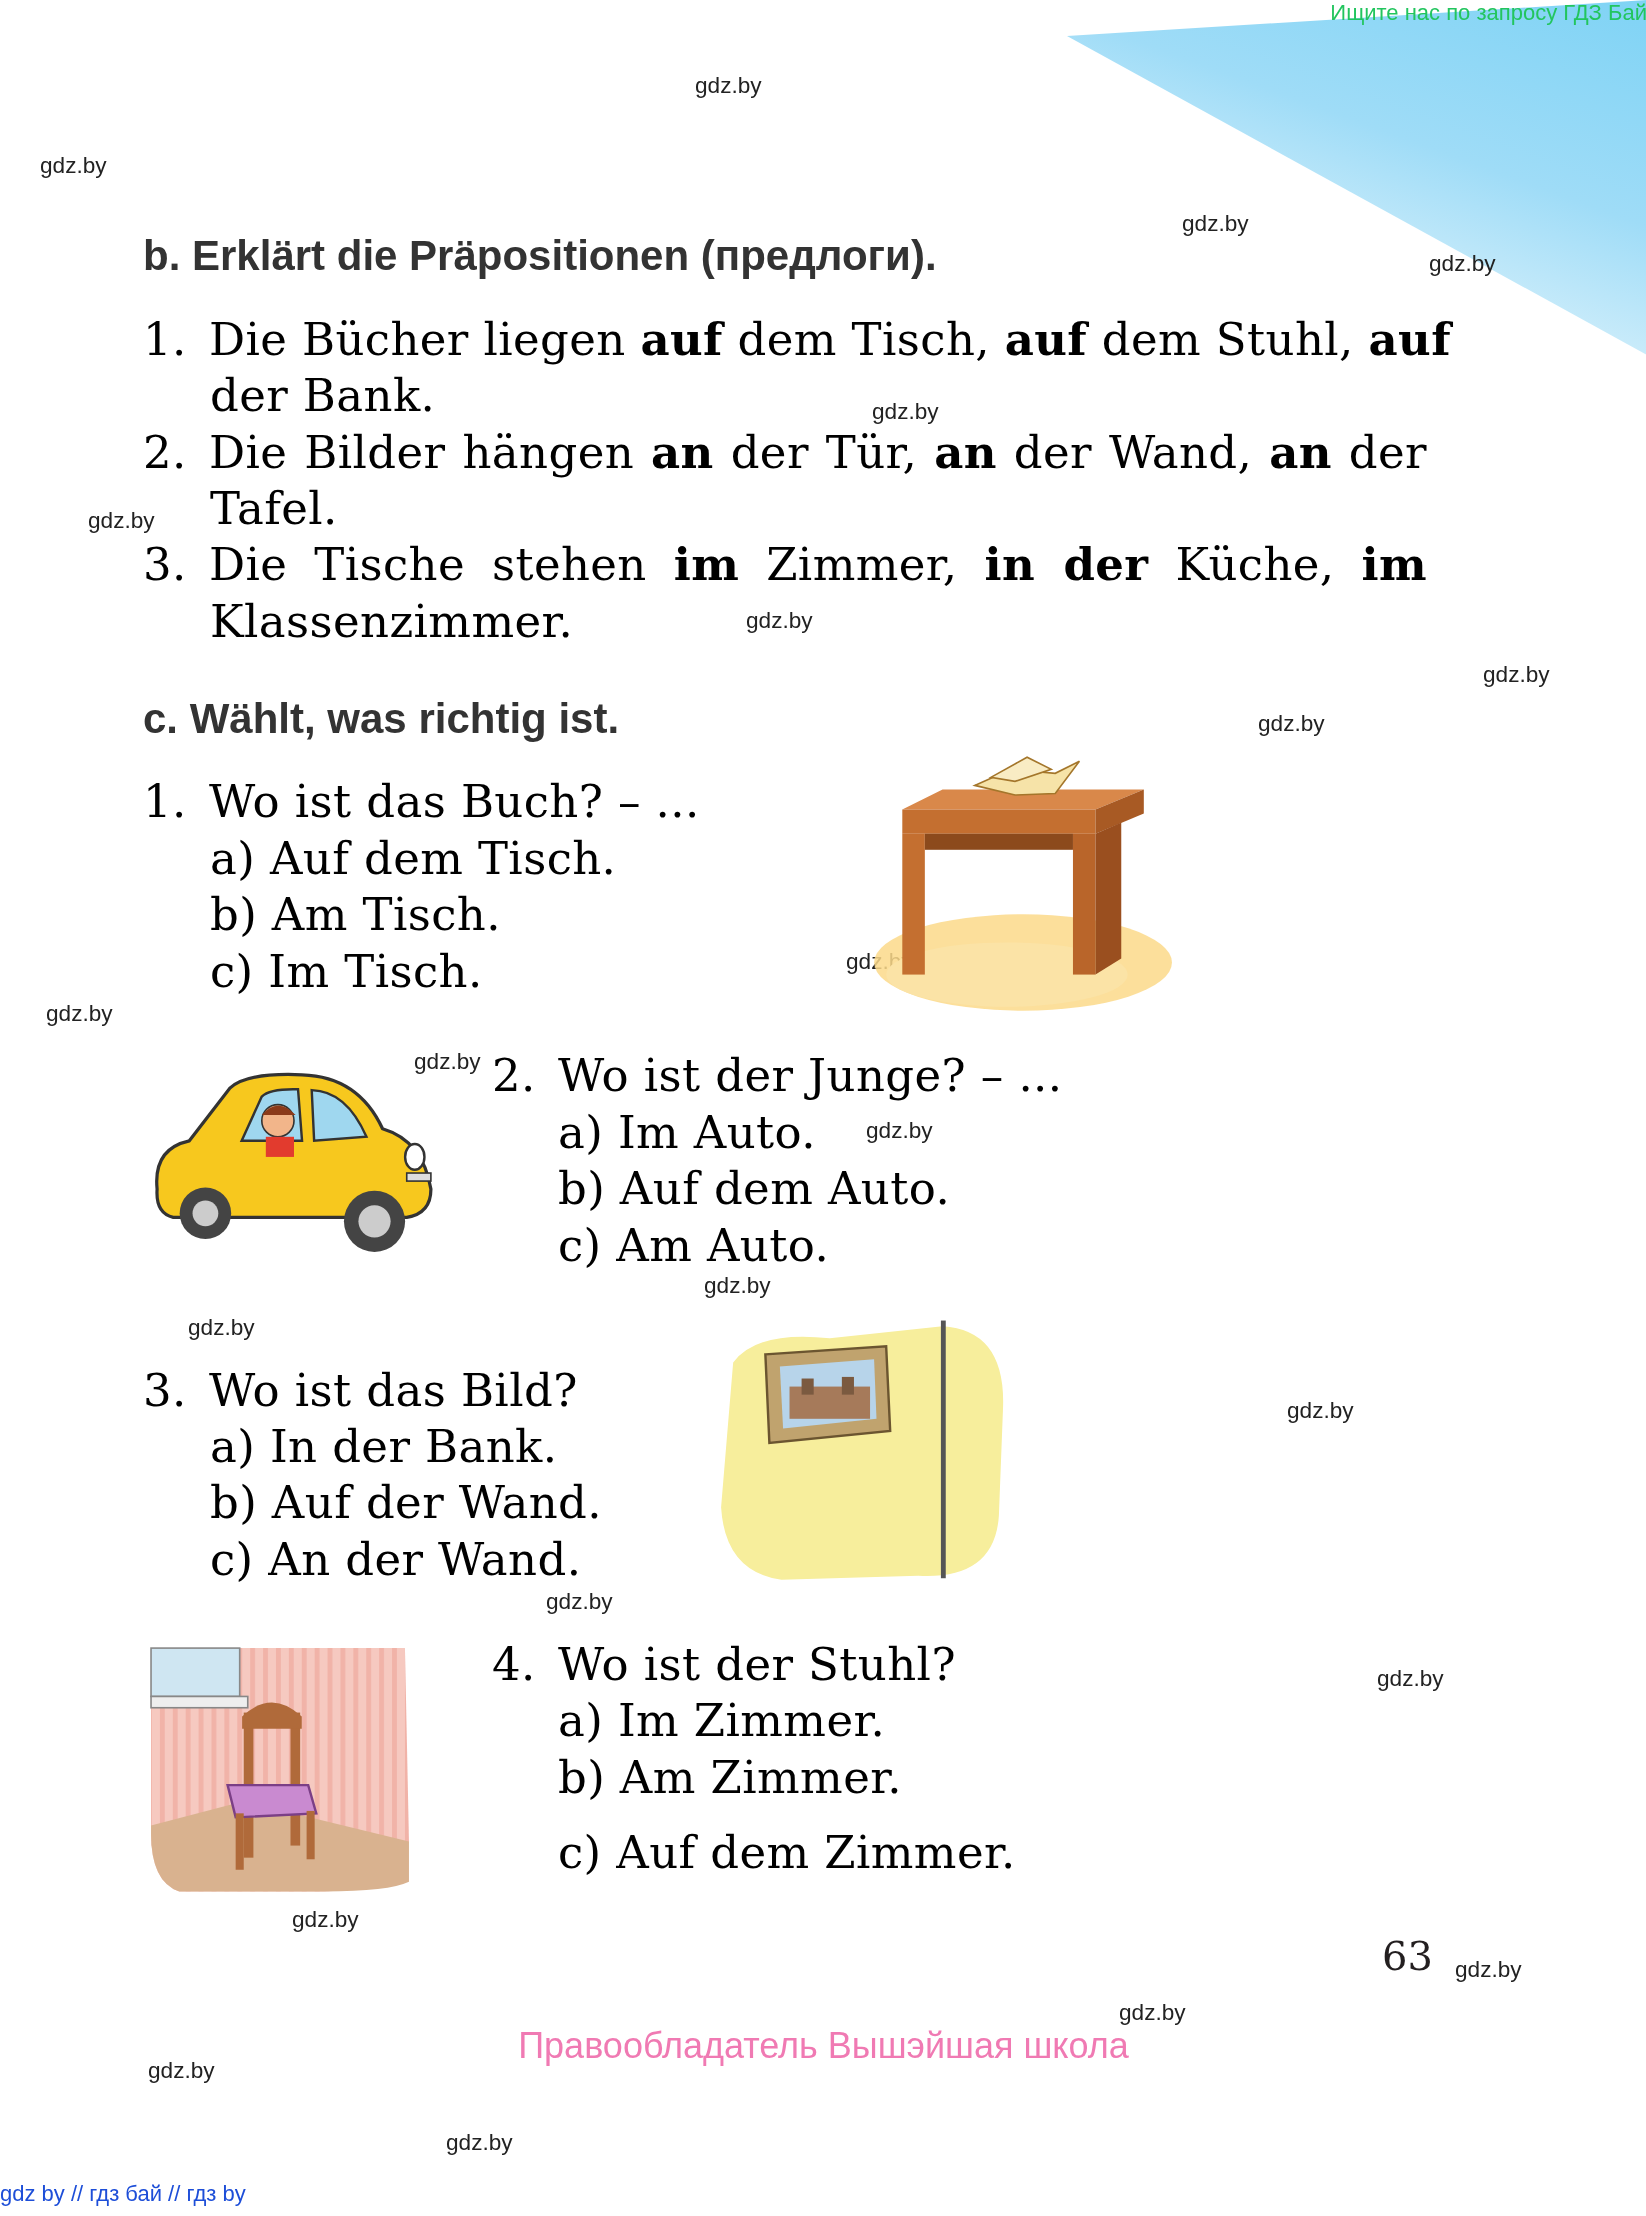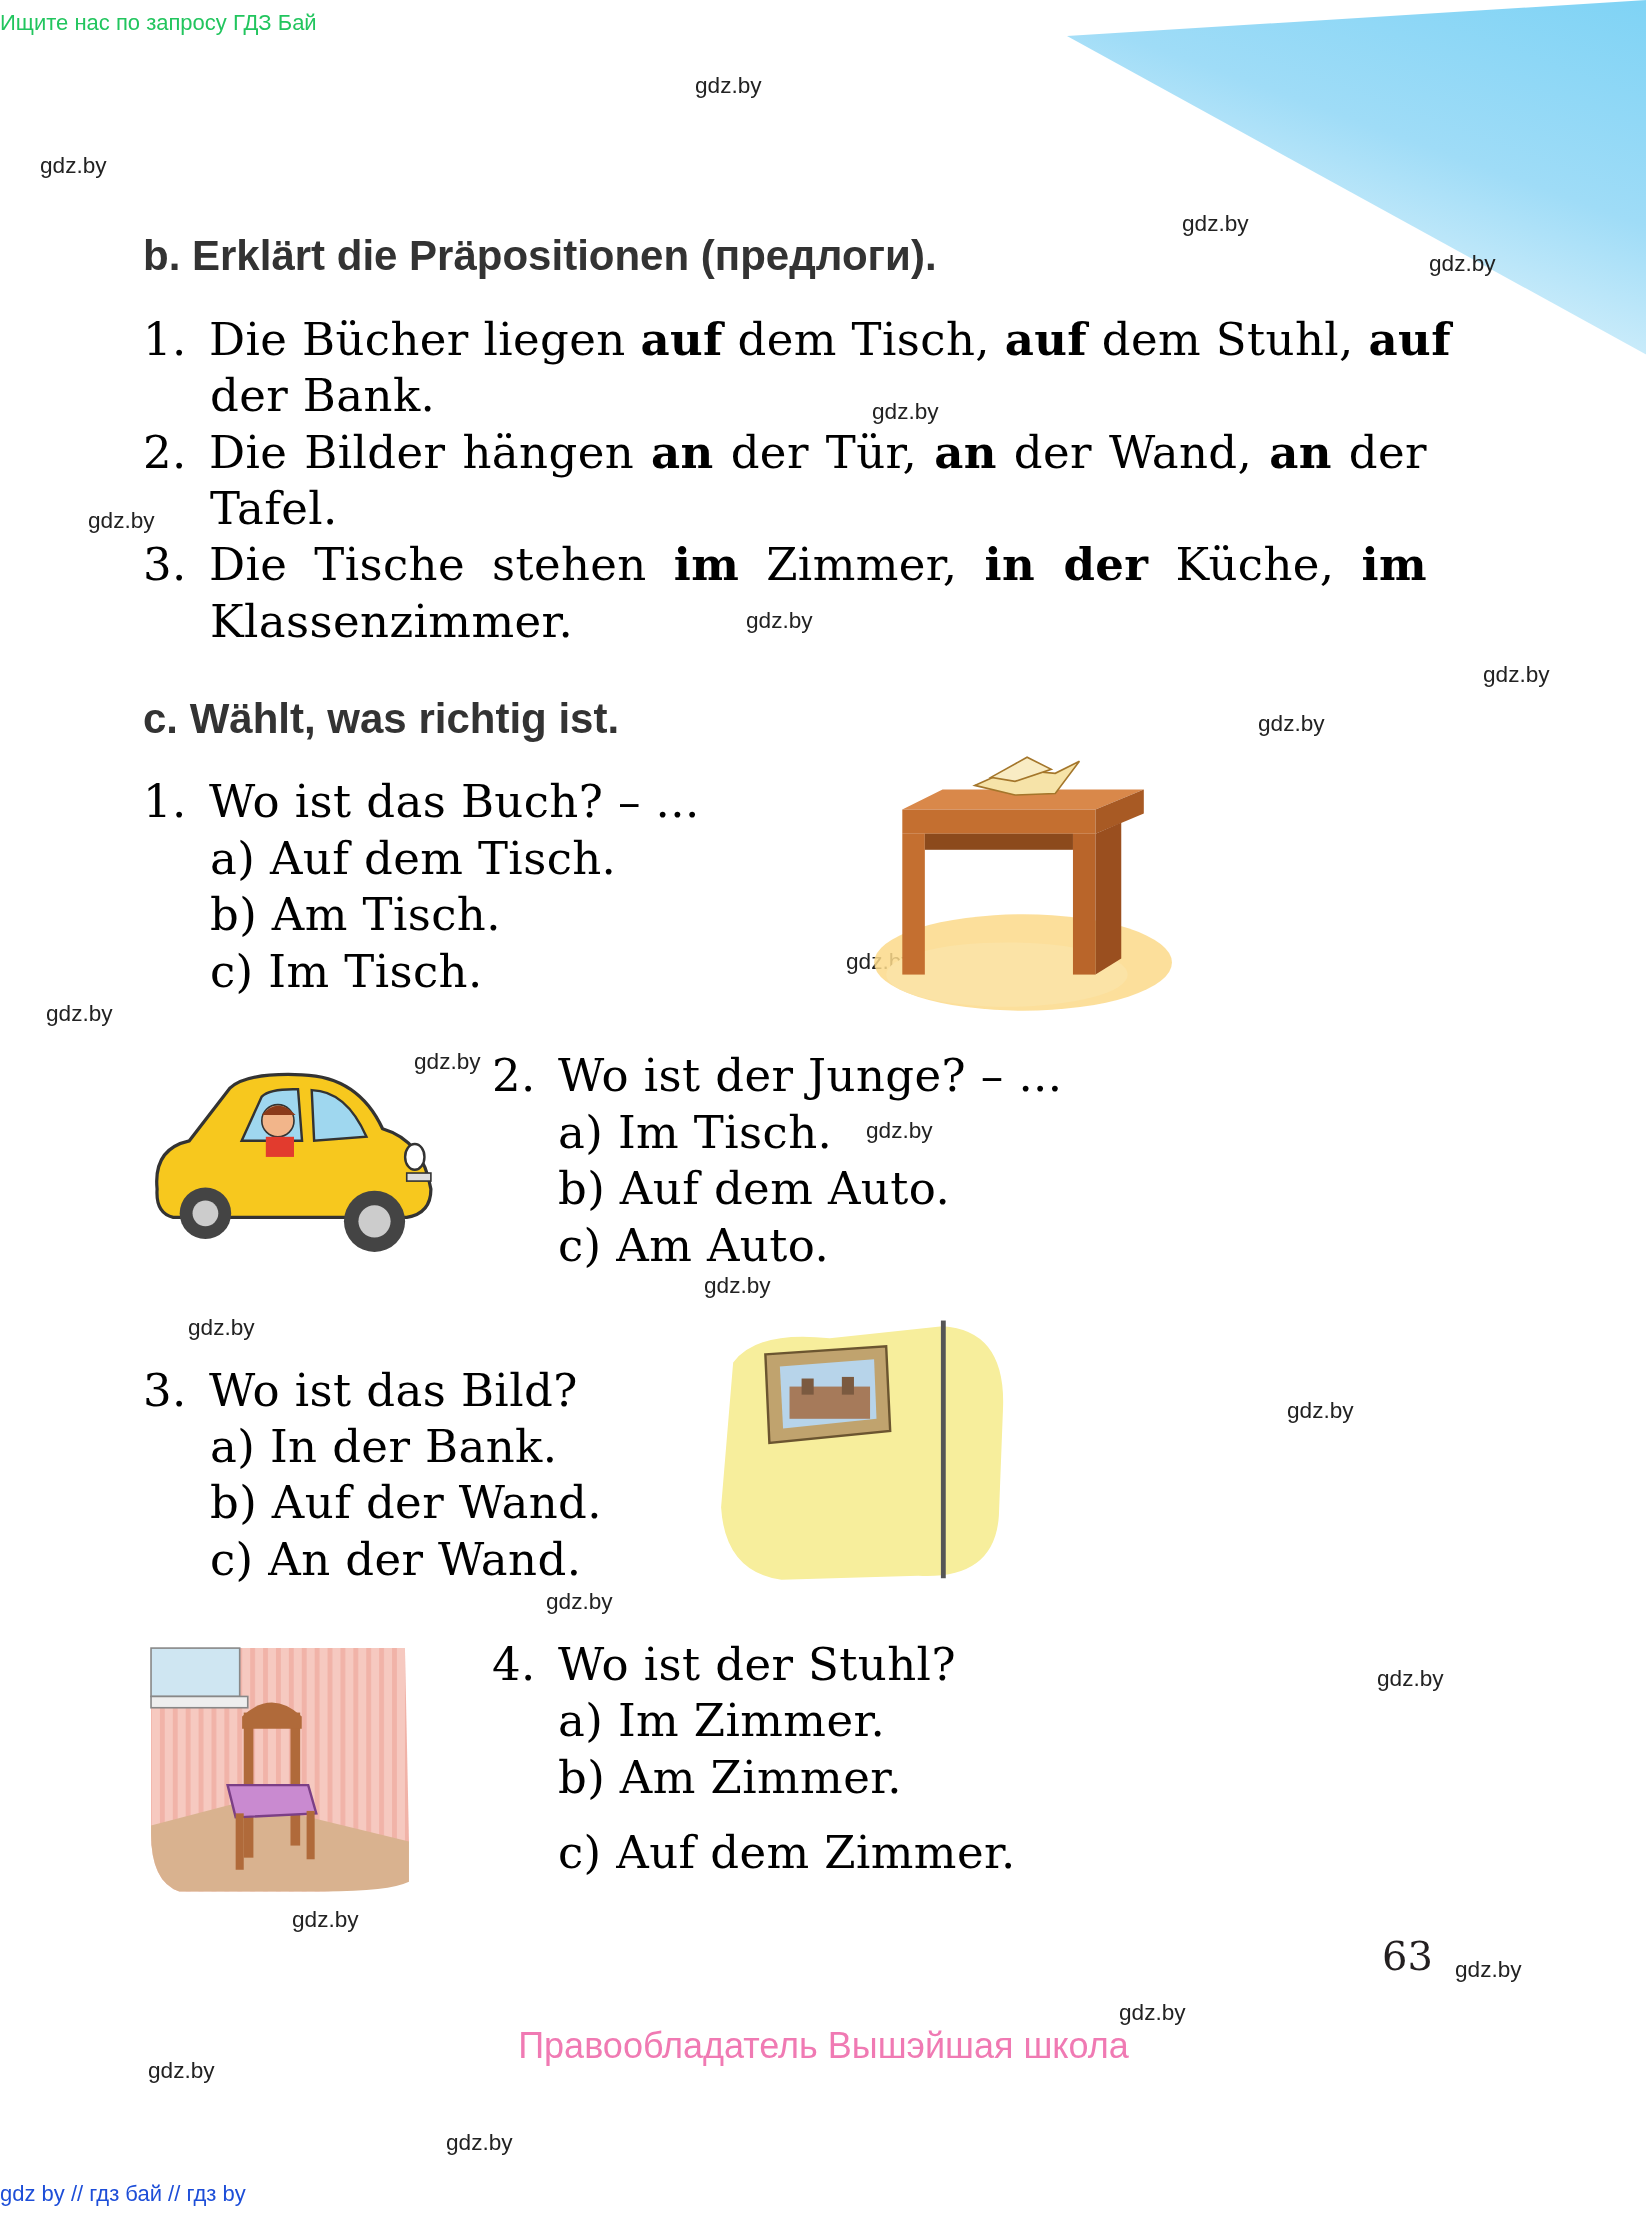--- a/index.html
+++ b/index.html
@@ -3,21 +3,21 @@
   <meta charset="utf-8">
   <style>
     html, body { margin:0; padding:0; }
     body {
       width:1647px; height:2216px; position:relative; overflow:hidden;
       background:#ffffff;
       font-family:"DejaVu Serif", serif;
       color:#231f20;
     }
     .banner {
-      position:absolute; top:10px; left:0; width:1647px; text-align:left;
+      position:absolute; top:0; left:0; width:1647px; text-align:right;
       font-family:"Liberation Sans", sans-serif; font-size:22px; color:#22c55e;
     }
     .corner {
       position:absolute; top:0; right:0; width:580px; height:355px;
       background:linear-gradient(200deg, #7fd3f5 0%, #9fdcf7 40%, #d6f0fb 70%, rgba(255,255,255,0) 90%);
       clip-path:polygon(0 0, 100% 0, 100% 100%, 55% 100%);
       clip-path:polygon(0 36px, 100% 0, 100% 355px);
     }
     .wm {
       position:absolute; font-family:"Liberation Sans", sans-serif;
@@ -102,21 +102,21 @@
   <polygon points="300,80 360,55 360,85 300,110" fill="#a85a24"></polygon>
   <rect x="60" y="110" width="28" height="175" fill="#c46f30"></rect>
   <rect x="272" y="110" width="28" height="175" fill="#b9652a"></rect>
   <polygon points="300,110 332,96 332,265 300,285" fill="#9a4f1f"></polygon>
   <rect x="88" y="110" width="184" height="20" fill="#8c4a1c"></rect>
   <polygon points="150,50 195,30 250,35 280,20 250,60 200,62" fill="#f6e3a8" stroke="#a4762b" stroke-width="2"></polygon>
   <polygon points="170,40 215,15 245,30 200,45" fill="#f9ecc4" stroke="#a4762b" stroke-width="2"></polygon>
 </svg>
 
 <div class="line" style="left:492px;top:1049px"><span class="num">2.</span><span>Wo ist der Junge? – ...</span></div>
-<div class="line" style="left:558px;top:1106px">a) Im Tisch.</div>
+<div class="line" style="left:558px;top:1106px">a) Im Auto.</div>
 <div class="line" style="left:558px;top:1162px">b) Auf dem Auto.</div>
 <div class="line" style="left:558px;top:1219px">c) Am Auto.</div>
 
 <svg class="illus" style="left:141px;top:1052px" width="306" height="234" viewBox="0 0 380 290">
   <path d="M20,170 Q15,120 60,110 L110,45 Q130,25 200,28 Q270,30 300,95 Q350,110 360,170 Q360,200 330,205 L40,205 Q18,200 20,170 Z" fill="#f7c81e" stroke="#333" stroke-width="4"></path>
   <path d="M125,110 L150,55 Q160,45 195,46 L200,110 Z" fill="#9fd7ef" stroke="#333" stroke-width="3"></path>
   <path d="M215,110 L212,47 Q255,48 280,105 Z" fill="#9fd7ef" stroke="#333" stroke-width="3"></path>
   <circle cx="170" cy="85" r="20" fill="#f2b58a" stroke="#333" stroke-width="2"></circle>
   <path d="M150,78 Q170,55 192,78 Z" fill="#8b3a1a"></path>
   <rect x="155" y="105" width="35" height="25" fill="#e23b2e"></rect>

